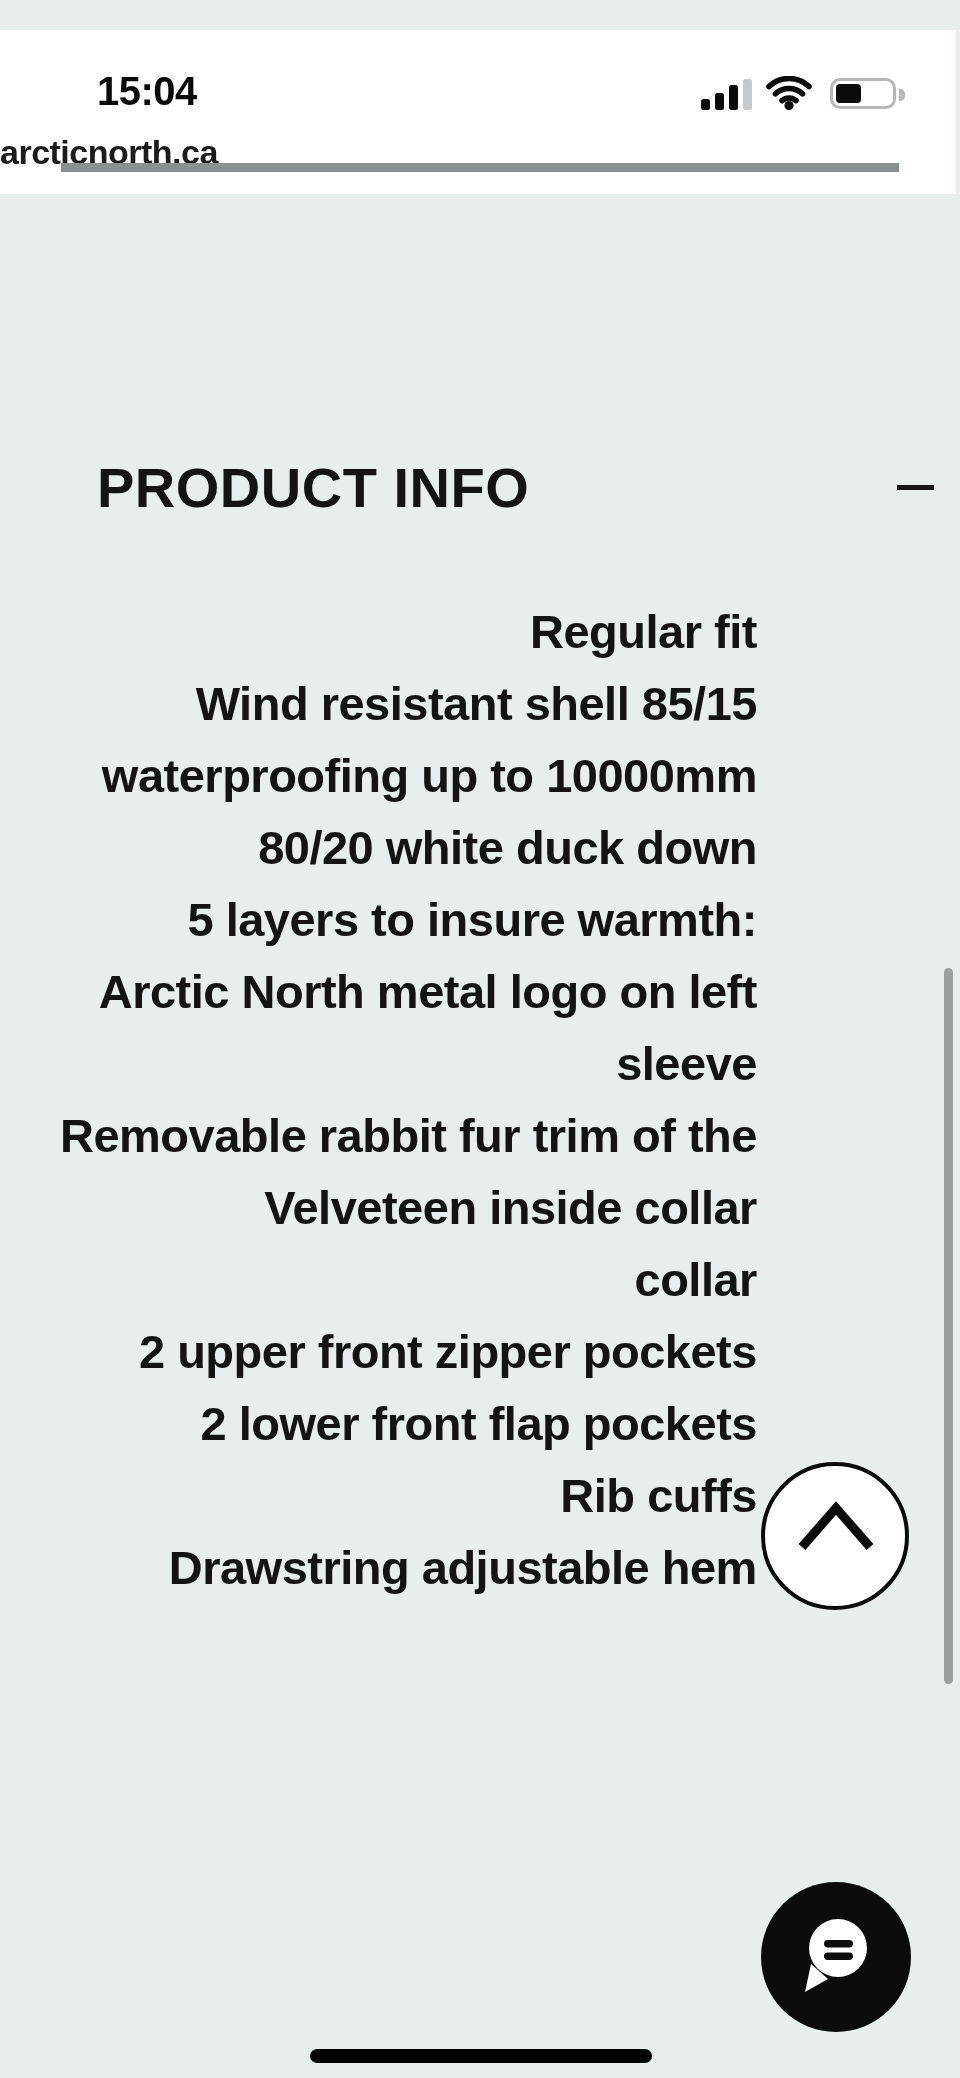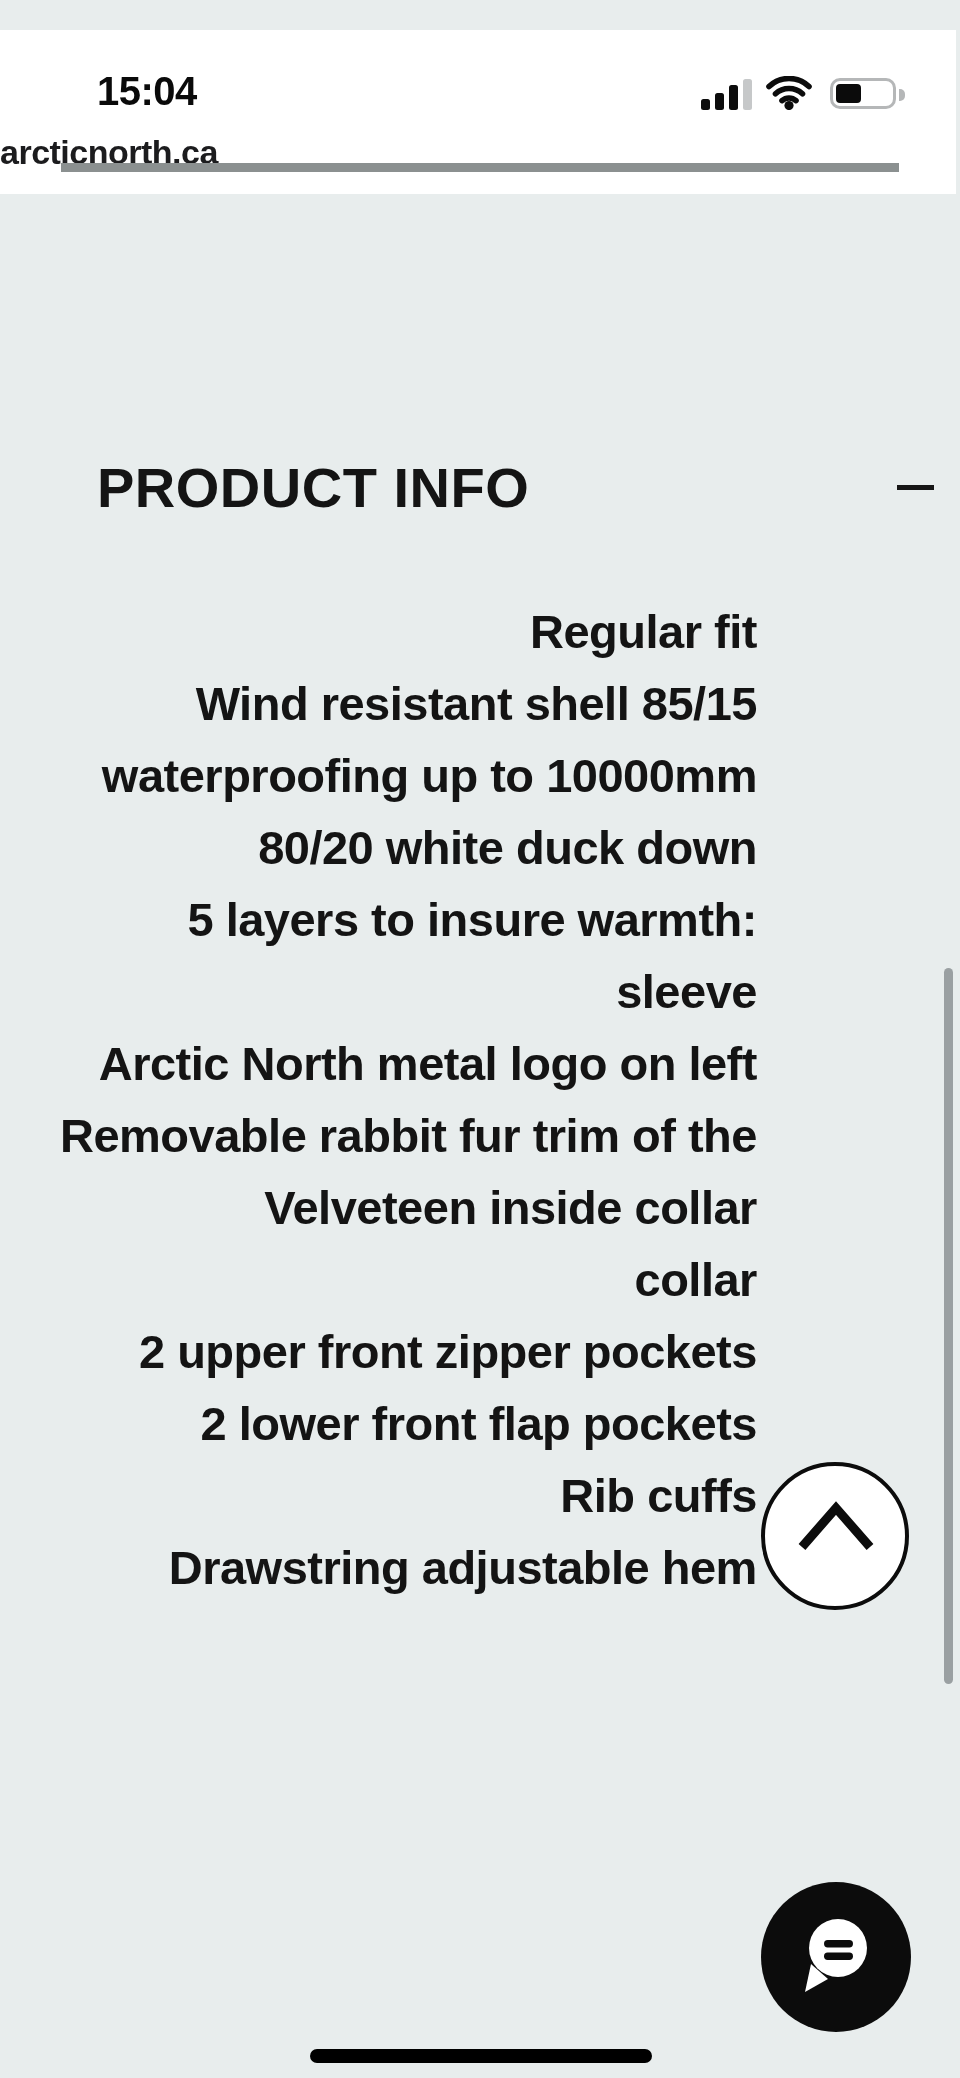--- a/index.html
+++ b/index.html
@@ -89,23 +89,23 @@
 
       <div class="line">Wind resistant shell 85/15</div>
 
       <div class="line">waterproofing up to 10000mm</div>
 
       <div class="line">80/20 white duck down</div>
 
       <div class="line">5 layers to insure warmth:</div>
 
 
+      <div class="line">Arctic North metal logo on left</div>
+
       <div class="line">sleeve</div>
-
-      <div class="line">Arctic North metal logo on left</div>
 
 
       <div class="line">Removable rabbit fur trim of the</div>
 
       <div class="line">Velveteen inside collar</div>
 
       <div class="line">collar</div>
 
       <div class="line">2 upper front zipper pockets</div>
 

